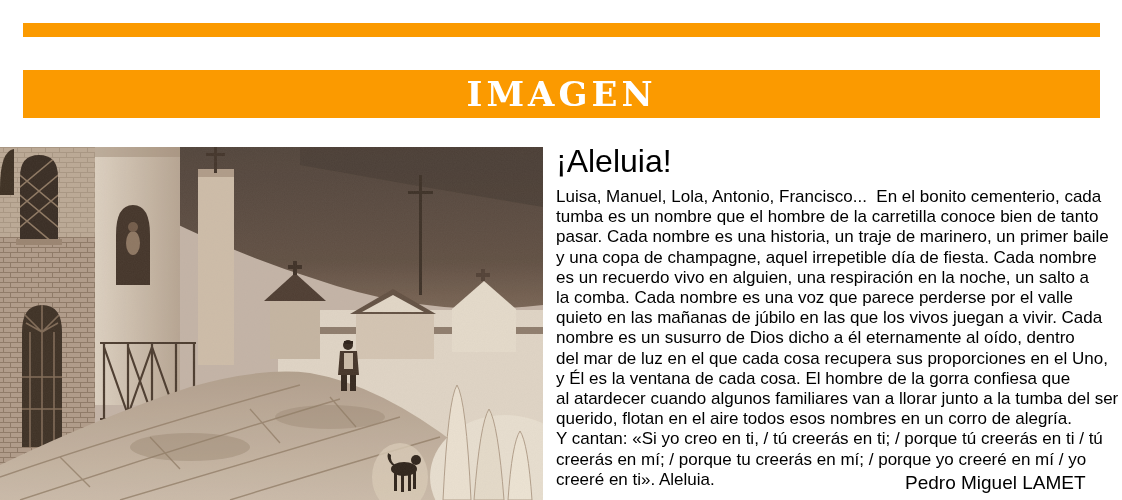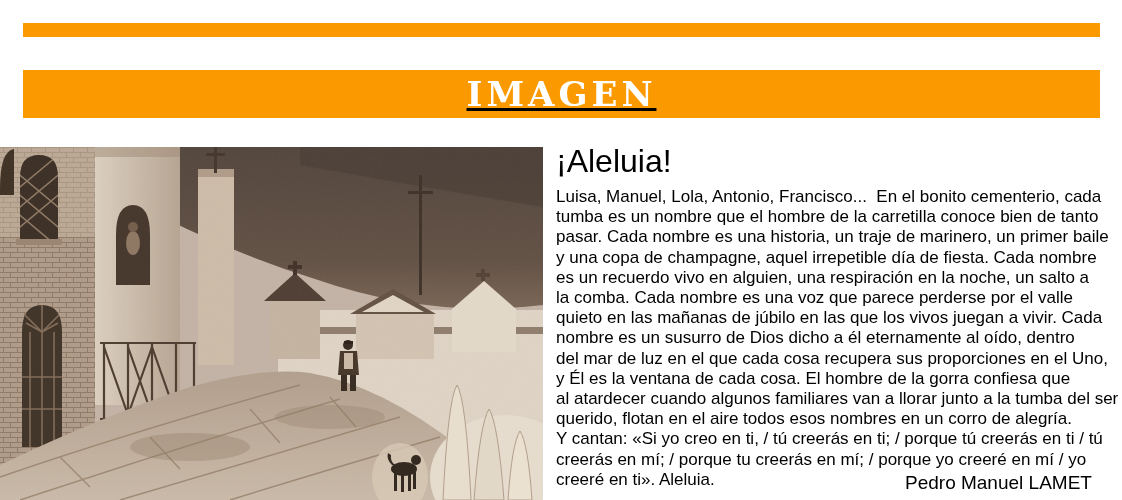--- a/index.html
+++ b/index.html
@@ -6,21 +6,21 @@
   html,body { width:1122px; height:500px; background:#ffffff; overflow:hidden;
               font-family:"Liberation Sans", sans-serif; color:#000; }
   .page { position:relative; width:1122px; height:500px; background:#fff; }
 
   .top-rule {
     position:absolute; left:23px; top:23px; width:1077px; height:14px;
     background:#FB9A00;
   }
   .banner {
     position:absolute; left:23px; top:70px; width:1077px; height:48px;
-    background:#FB9A00; display:flex; align-items:center; justify-content:center;text-decoration:underline;
+    background:#FB9A00; display:flex; align-items:center; justify-content:center;
   }
   .banner-title {
     font-family:"DejaVu Serif", serif; font-weight:bold; font-size:34px;
     color:#ffffff; letter-spacing:4px; line-height:1;
   }
 
   .photo-wrap {
     position:absolute; left:0; top:147px; width:543px; height:353px;
     overflow:hidden; background:#c7bab0;
   }
@@ -193,15 +193,15 @@
 nombre es un susurro de Dios dicho a él eternamente al oído, dentro
 del mar de luz en el que cada cosa recupera sus proporciones en el Uno,
 y Él es la ventana de cada cosa. El hombre de la gorra confiesa que
 al atardecer cuando algunos familiares van a llorar junto a la tumba del ser
 querido, flotan en el aire todos esos nombres en un corro de alegría.
 Y cantan: «Si yo creo en ti, / tú creerás en ti; / porque tú creerás en ti / tú
 creerás en mí; / porque tu creerás en mí; / porque yo creeré en mí / yo
 creeré en ti». Aleluia.</div>
   </div>
 
-  <div class="author">Pedro Manuel LAMET</div>
+  <div class="author">Pedro Miguel LAMET</div>
 
 </div>
 
 </body></html>

